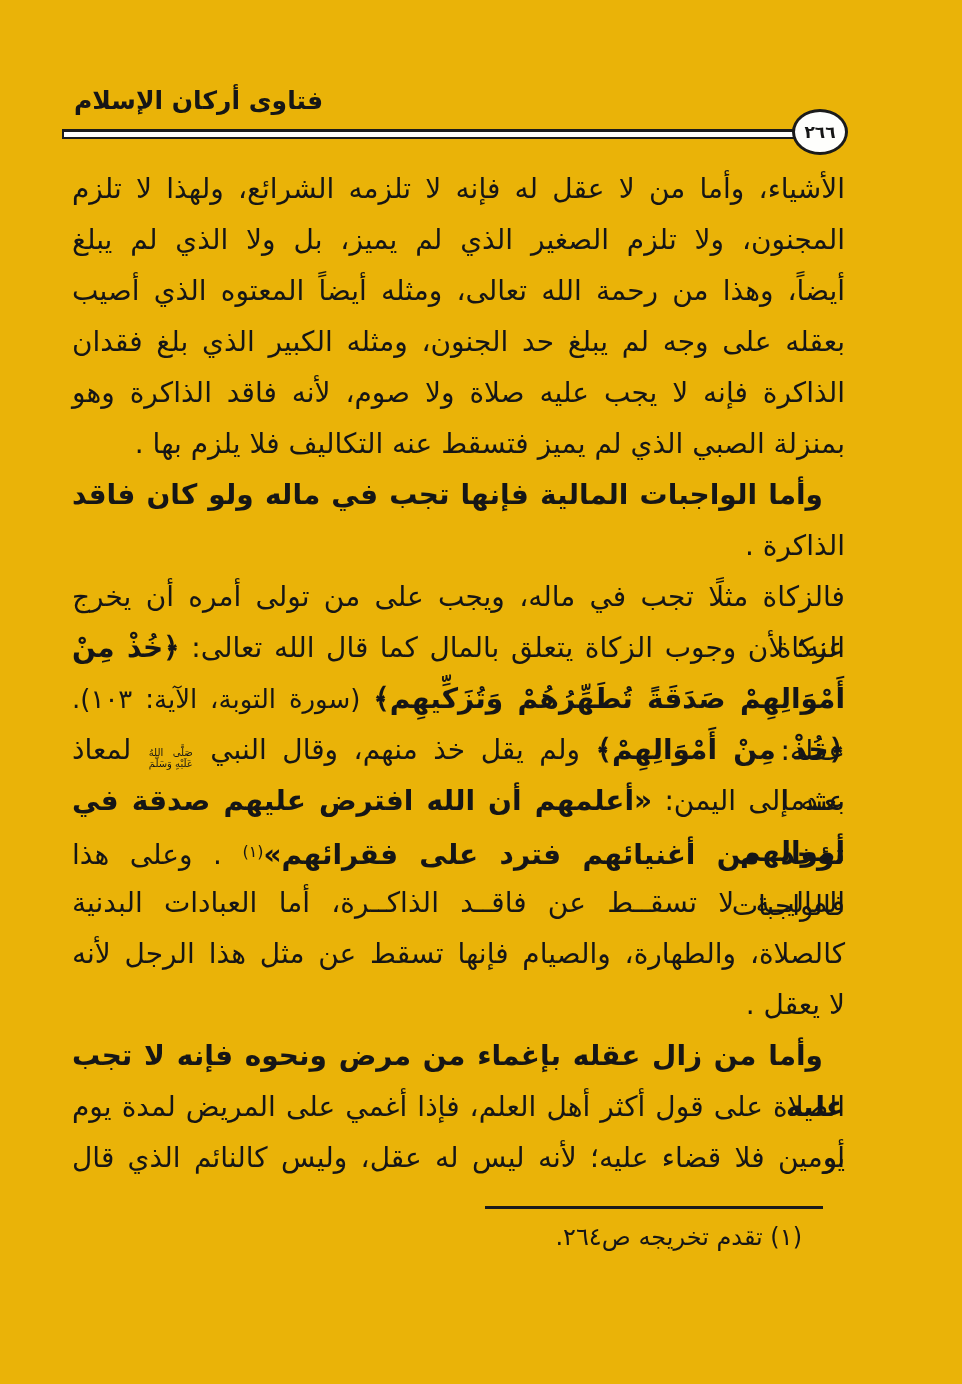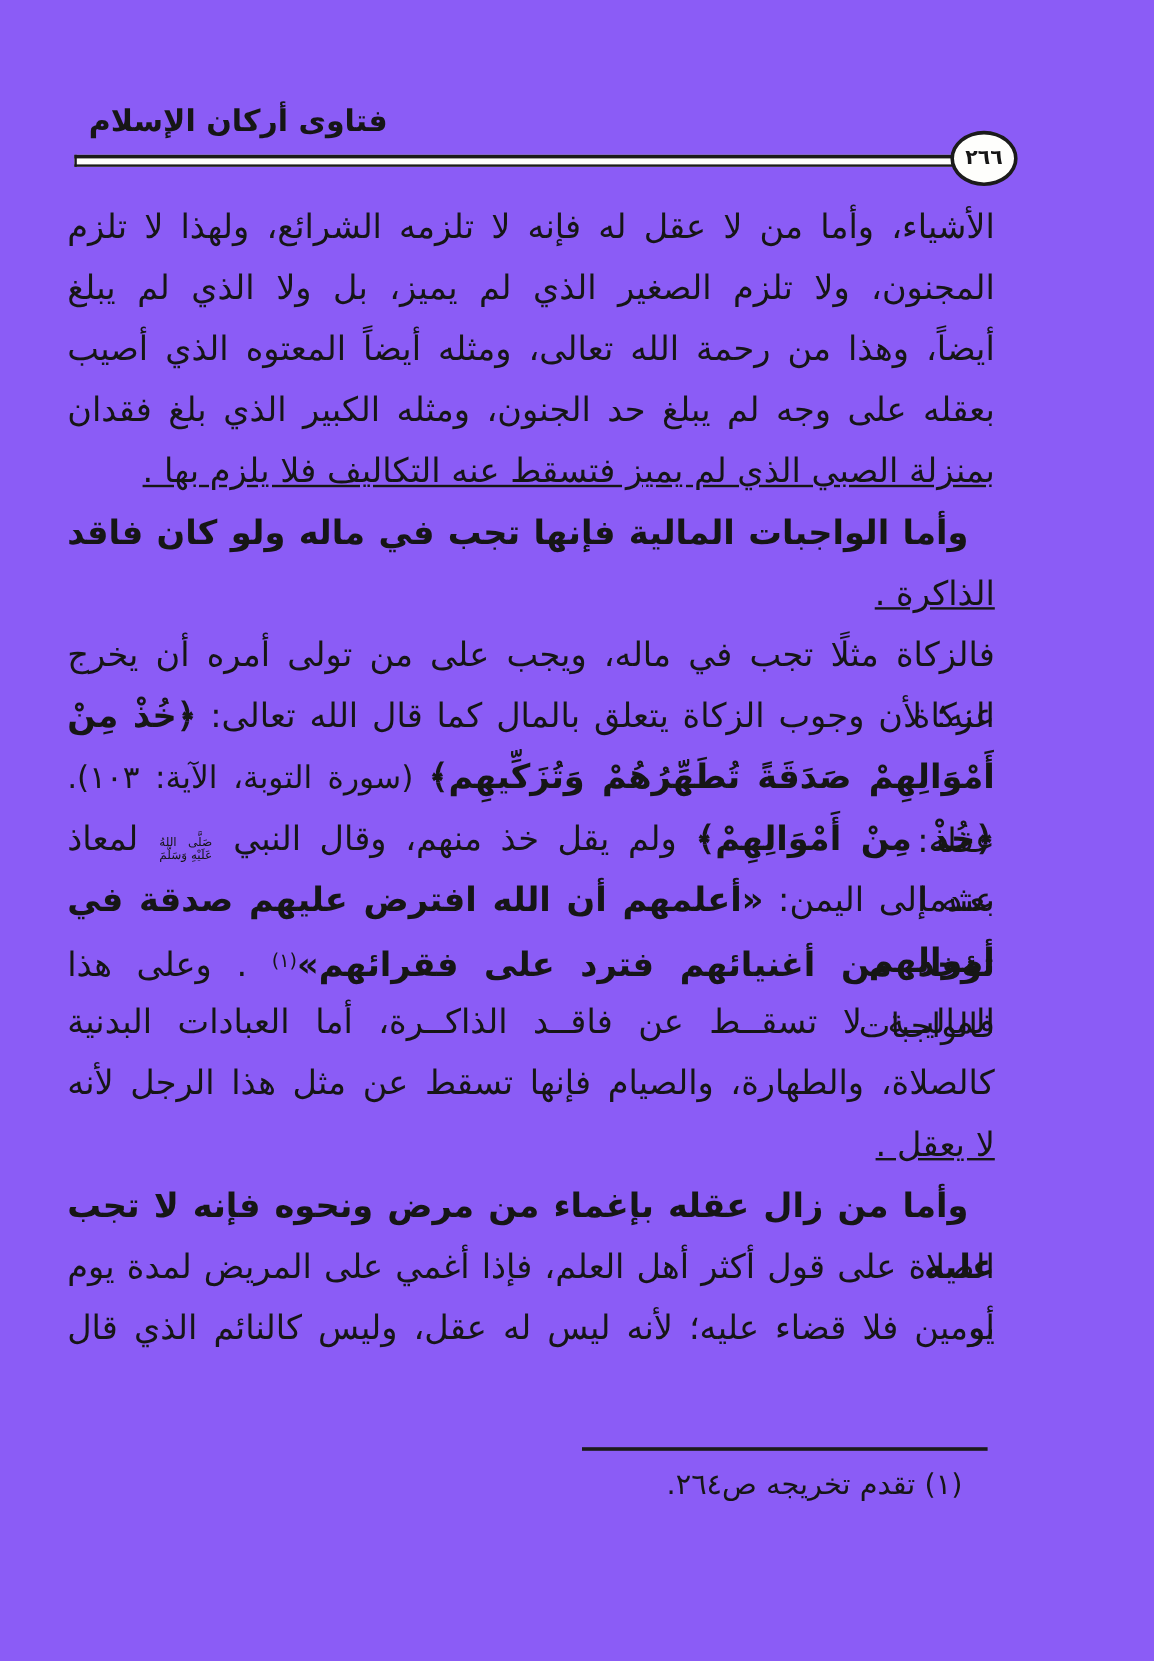--- a/index.html
+++ b/index.html
@@ -1,43 +1,43 @@
 <!DOCTYPE html>
 <html lang="ar"><head>
 <meta charset="utf-8">
 <style>
   html,body { margin:0; padding:0; background:#e8e8e8; }
   .page {
     position:relative; width:962px; height:1384px; margin:0 auto;
-    background:#8b5cf6; color:#161616; overflow:hidden;
+    background:#eab308; color:#161616; overflow:hidden;
     font-family:"DejaVu Sans","Liberation Sans",sans-serif;
   }
   
   .book-title {
     position:absolute; top:86px; left:74px;
     direction:rtl; font-size:25px; font-weight:700; letter-spacing:0;
   }
   .header-rule {
     position:absolute; top:129px; left:62px; width:733px; height:5px;
     border-top:3px solid #1b1b1b; border-bottom:2px solid #1b1b1b;
     border-left:2px solid #1b1b1b; background:#fefefc;
   }
   .page-badge {
     position:absolute; top:109px; left:792px; width:50px; height:40px;
     border:3px solid #1b1b1b; border-radius:50%;
     display:flex; align-items:center; justify-content:center;
     font-size:17px; font-weight:700; background:#fefefc;
   }
   
-  .body-text { position:absolute; top:163px; left:56px; width:773px; direction:rtl; }
+  .body-text { position:absolute; top:163px; left:72px; width:773px; direction:rtl; }
   .line {
     height:51px; line-height:51px; font-size:28px;
     text-align:justify; text-align-last:justify;
   }
-  .line.last { text-align:left; text-align-last:right;text-decoration:underline; }
+  .line.last { text-align:left; text-align-last:right; }
   .line.indent { text-indent:22px;font-weight:bold; }
   .quran  { font-weight:700; }
   .hadith { font-weight:700; }
   .ref    { font-size:26px; }
   .fn-mark{ font-size:16px; vertical-align:7px; font-weight:400; }
   .saw {
     display:inline-block; vertical-align:-8px; margin:0 2px;
     font-size:10px; line-height:11px; font-weight:400; text-align:center;
   }
   .saw div { white-space:nowrap; }
@@ -59,20 +59,21 @@
 
   <div class="page-badge">
     <span>٢٦٦</span>
   </div>
 
   <div class="body-text">
       <div class="line"><span>الأشياء، وأما من لا عقل له فإنه لا تلزمه الشرائع، ولهذا لا تلزم</span></div>
       <div class="line"><span>المجنون، ولا تلزم الصغير الذي لم يميز، بل ولا الذي لم يبلغ</span></div>
       <div class="line"><span>أيضاً، وهذا من رحمة الله تعالى، ومثله أيضاً المعتوه الذي أصيب</span></div>
       <div class="line"><span>بعقله على وجه لم يبلغ حد الجنون، ومثله الكبير الذي بلغ فقدان</span></div>
+      <div class="line"><span>الذاكرة فإنه لا يجب عليه صلاة ولا صوم، لأنه فاقد الذاكرة وهو</span></div>
       <div class="line last"><span>بمنزلة الصبي الذي لم يميز فتسقط عنه التكاليف فلا يلزم بها .</span></div>
       <div class="line indent"><span>وأما الواجبات المالية فإنها تجب في ماله ولو كان فاقد</span></div>
       <div class="line last"><span>الذاكرة .</span></div>
       <div class="line"><span>فالزكاة مثلًا تجب في ماله، ويجب على من تولى أمره أن يخرج الزكاة</span></div>
       <div class="line"><span>عنه؛ لأن وجوب الزكاة يتعلق بالمال كما قال الله تعالى: </span><span class="quran">﴿خُذْ مِنْ</span></div>
       <div class="line"><span class="quran">أَمْوَالِهِمْ صَدَقَةً تُطَهِّرُهُمْ وَتُزَكِّيهِم﴾</span><span class="ref"> (سورة التوبة، الآية: ١٠٣). </span><span>عقله:</span></div>
       <div class="line"><span class="quran">﴿خُذْ مِنْ أَمْوَالِهِمْ﴾</span><span> ولم يقل خذ منهم، وقال النبي </span><span class="saw"><div>صَلَّى اللهُ</div><div>عَلَيْهِ وَسَلَّمَ</div></span><span> لمعاذ عندما</span></div>
       <div class="line"><span>بعثه إلى اليمن: </span><span class="hadith">«أعلمهم أن الله افترض عليهم صدقة في أموالهم</span></div>
       <div class="line"><span class="hadith">تؤخذ من أغنيائهم فترد على فقرائهم»</span><span class="fn-mark">(١)</span><span> .  وعلى هذا فالواجبات</span></div>
       <div class="line"><span>الماليــة لا تسقــط عن فاقــد الذاكــرة، أما العبادات البدنية</span></div>

